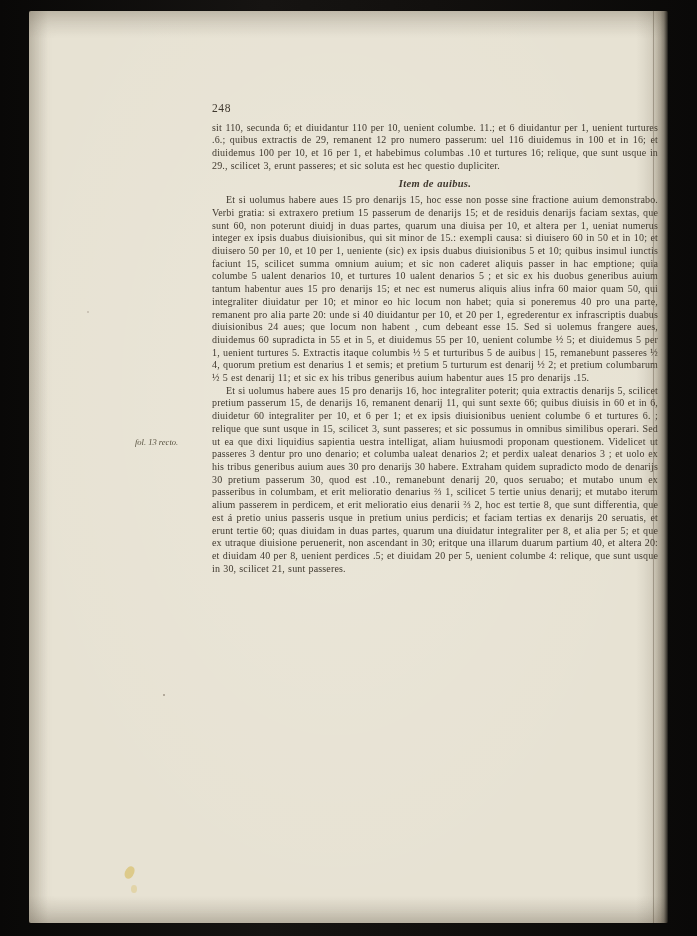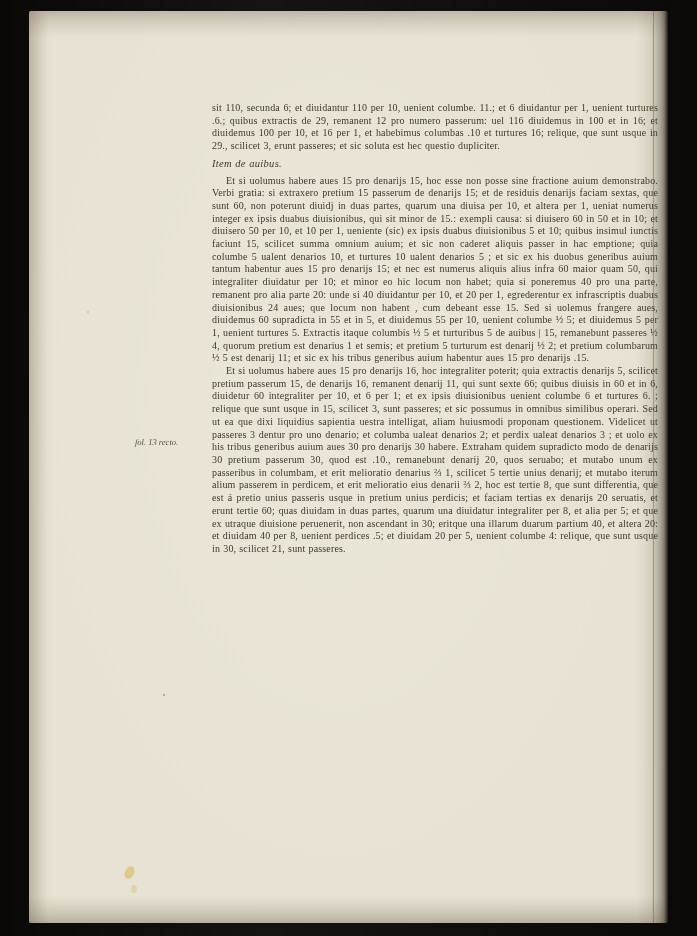--- a/index.html
+++ b/index.html
@@ -83,23 +83,23 @@
   }
   .para {
     margin: 0;
   }
   .para.indent {
     text-indent: 14px;
   }
   .section-heading {
     margin: 5px 0 4px 0;
     font-size: 10.5px;
-    font-weight: normal;
+    font-weight: bold;
     font-style: italic;
-    text-align: left;
+    text-align: center;
     letter-spacing: 0.3px;
   }
   .margin-note {
     position: absolute;
     left: 106px;
     top: 426px;
     font-style: italic;
     font-size: 8.5px;
     color: #56503e;
     white-space: nowrap;
@@ -142,20 +142,21 @@
 <body>
 
 <div class="scan-backdrop"></div>
 
 <div class="page">
   <div class="page-vignette"></div>
 
   <div class="margin-note">fol. 13 recto.</div>
 
   <div class="text-block">
+    <div class="page-number">248</div>
 
     <p class="para">sit 110, secunda 6; et diuidantur 110 per 10, uenient columbe. 11.; et 6 diuidantur per 1, uenient turtures .6.; quibus extractis de 29, remanent 12 pro numero passerum: uel 116 diuidemus in 100 et in 16; et diuidemus 100 per 10, et 16 per 1, et habebimus columbas .10 et turtures 16; relique, que sunt usque in 29., scilicet 3, erunt passeres; et sic soluta est hec questio dupliciter.</p>
 
     <h2 class="section-heading">Item de auibus.</h2>
 
     <p class="para indent">Et si uolumus habere aues 15 pro denarijs 15, hoc esse non posse sine fractione auium demonstrabo. Verbi gratia: si extraxero pretium 15 passerum de denarijs 15; et de residuis denarijs faciam sextas, que sunt 60, non poterunt diuidj in duas partes, quarum una diuisa per 10, et altera per 1, ueniat numerus integer ex ipsis duabus diuisionibus, qui sit minor de 15.: exempli causa: si diuisero 60 in 50 et in 10; et diuisero 50 per 10, et 10 per 1, ueniente (sic) ex ipsis duabus diuisionibus 5 et 10; quibus insimul iunctis faciunt 15, scilicet summa omnium auium; et sic non caderet aliquis passer in hac emptione; quia columbe 5 ualent denarios 10, et turtures 10 ualent denarios 5 ; et sic ex his duobus generibus auium tantum habentur aues 15 pro denarijs 15; et nec est numerus aliquis alius infra 60 maior quam 50, qui integraliter diuidatur per 10; et minor eo hic locum non habet; quia si poneremus 40 pro una parte, remanent pro alia parte 20: unde si 40 diuidantur per 10, et 20 per 1, egrederentur ex infrascriptis duabus diuisionibus 24 aues; que locum non habent , cum debeant esse 15. Sed si uolemus frangere aues, diuidemus 60 supradicta in 55 et in 5, et diuidemus 55 per 10, uenient columbe ½ 5; et diuidemus 5 per 1, uenient turtures 5. Extractis itaque columbis ½ 5 et turturibus 5 de auibus | 15, remanebunt passeres ½ 4, quorum pretium est denarius 1 et semis; et pretium 5 turturum est denarij ½ 2; et pretium columbarum ½ 5 est denarij 11; et sic ex his tribus generibus auium habentur aues 15 pro denarijs .15.</p>
 
     <p class="para indent">Et si uolumus habere aues 15 pro denarijs 16, hoc integraliter poterit; quia extractis denarijs 5, scilicet pretium passerum 15, de denarijs 16, remanent denarij 11, qui sunt sexte 66; quibus diuisis in 60 et in 6, diuidetur 60 integraliter per 10, et 6 per 1; et ex ipsis diuisionibus uenient columbe 6 et turtures 6. ; relique que sunt usque in 15, scilicet 3, sunt passeres; et sic possumus in omnibus similibus operari. Sed ut ea que dixi liquidius sapientia uestra intelligat, aliam huiusmodi proponam questionem. Videlicet ut passeres 3 dentur pro uno denario; et columba ualeat denarios 2; et perdix ualeat denarios 3 ; et uolo ex his tribus generibus auium aues 30 pro denarijs 30 habere. Extraham quidem supradicto modo de denarijs 30 pretium passerum 30, quod est .10., remanebunt denarij 20, quos seruabo; et mutabo unum ex passeribus in columbam, et erit melioratio denarius ⅔ 1, scilicet 5 tertie unius denarij; et mutabo iterum alium passerem in perdicem, et erit melioratio eius denarii ⅔ 2, hoc est tertie 8, que sunt differentia, que est á pretio unius passeris usque in pretium unius perdicis; et faciam tertias ex denarijs 20 seruatis, et erunt tertie 60; quas diuidam in duas partes, quarum una diuidatur integraliter per 8, et alia per 5; et que ex utraque diuisione peruenerit, non ascendant in 30; eritque una illarum duarum partium 40, et altera 20: et diuidam 40 per 8, uenient perdices .5; et diuidam 20 per 5, uenient columbe 4: relique, que sunt usque in 30, scilicet 21, sunt passeres.</p>
   </div>
 

